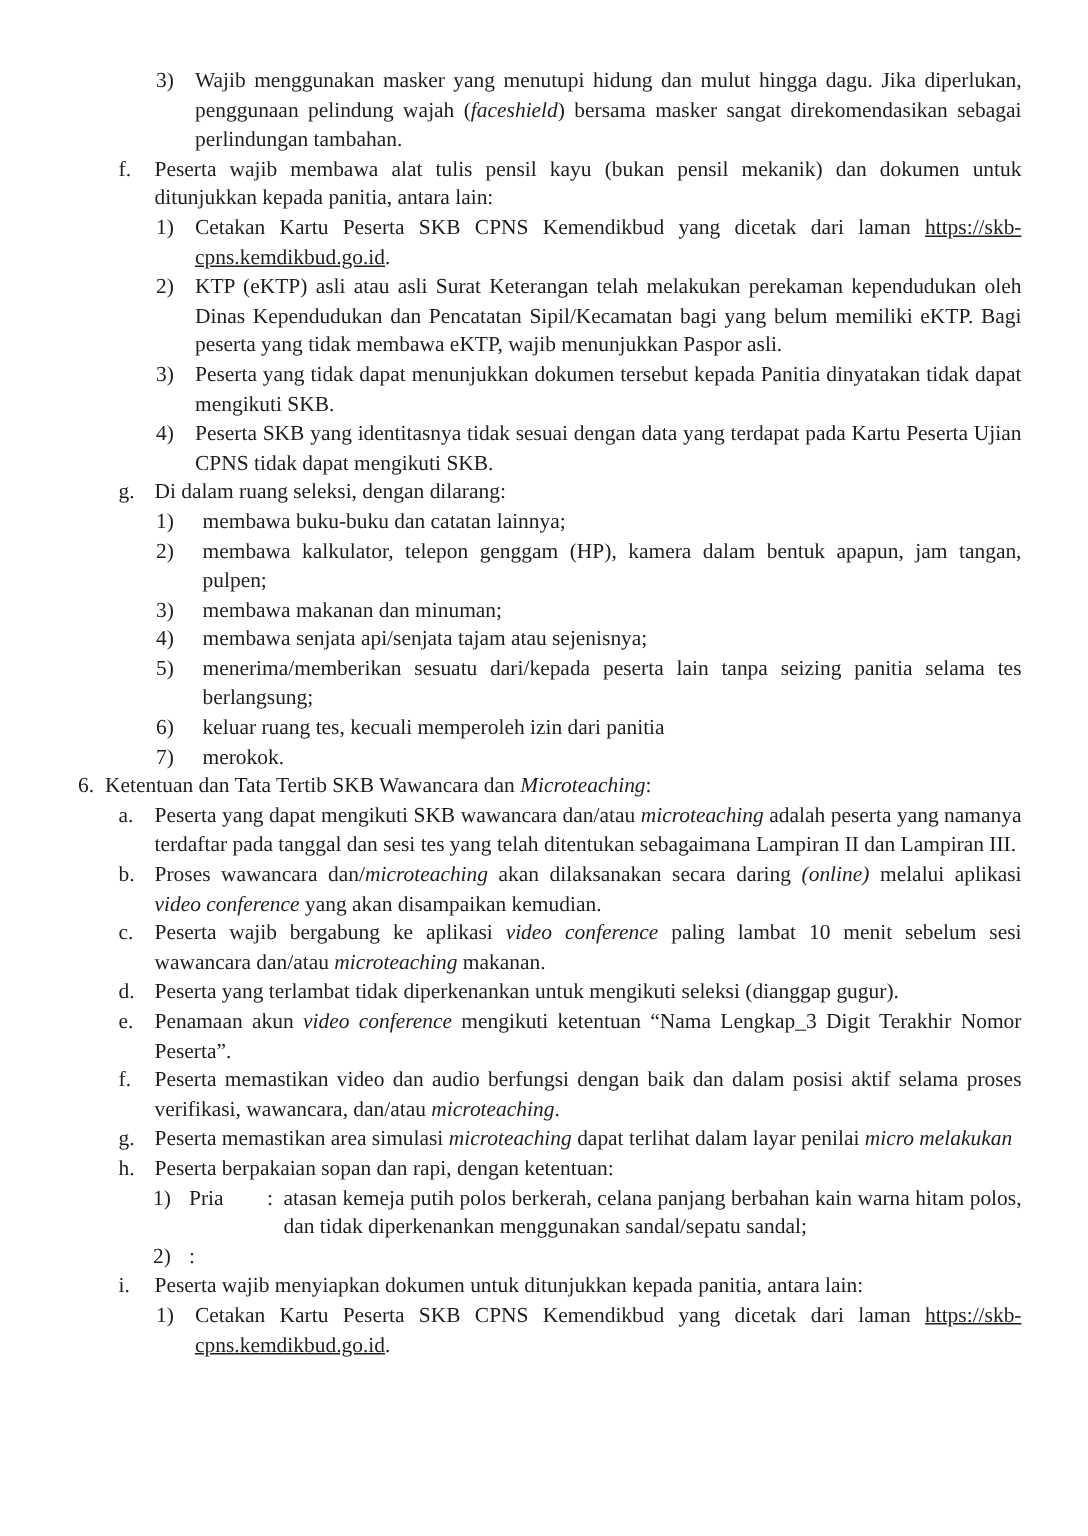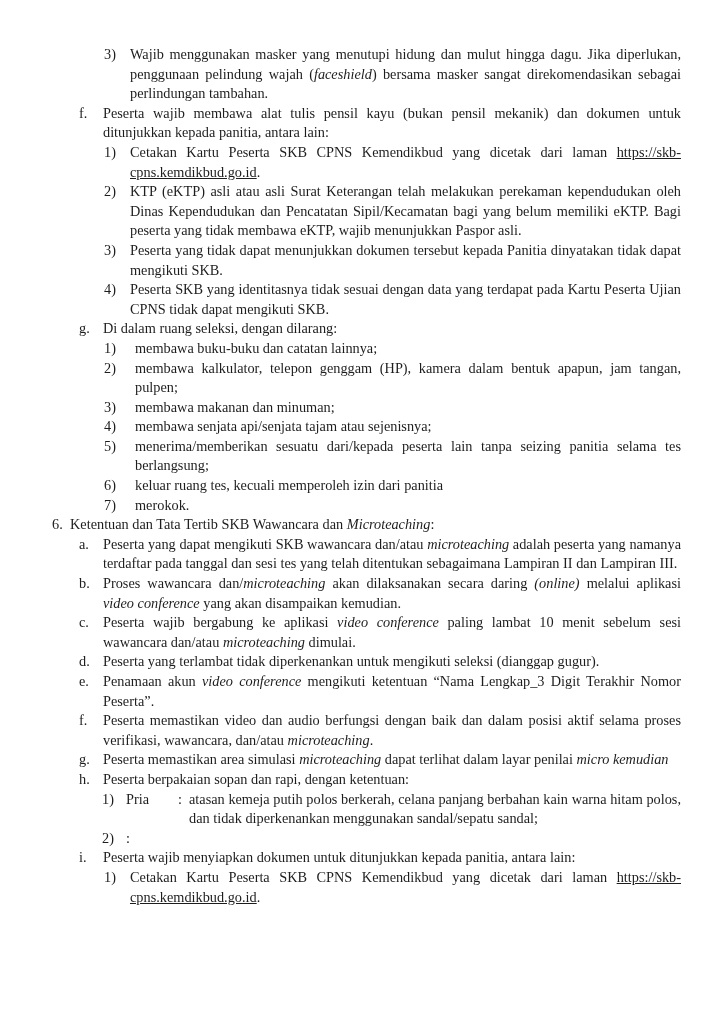--- a/index.html
+++ b/index.html
@@ -119,41 +119,41 @@
     <span class="content"><span>Peserta yang dapat mengikuti SKB wawancara dan/atau </span><span class="i">microteaching</span><span> adalah peserta yang namanya terdaftar pada tanggal dan sesi tes yang telah ditentukan sebagaimana Lampiran II dan Lampiran III.</span></span>
   </div>
 
   <div class="item lvl-letter">
     <span class="marker">b.</span>
     <span class="content"><span>Proses wawancara dan/</span><span class="i">microteaching</span><span> akan dilaksanakan secara daring </span><span class="i">(online)</span><span> melalui aplikasi </span><span class="i">video conference</span><span> yang akan disampaikan kemudian.</span></span>
   </div>
 
   <div class="item lvl-letter">
     <span class="marker">c.</span>
-    <span class="content"><span>Peserta wajib bergabung ke aplikasi </span><span class="i">video conference</span><span> paling lambat 10 menit sebelum sesi wawancara dan/atau </span><span class="i">microteaching</span><span> dimulai.</span></span>
+    <span class="content"><span>Peserta wajib bergabung ke aplikasi </span><span class="i">video conference</span><span> paling lambat 10 menit sebelum sesi wawancara dan/atau </span><span class="i">microteaching</span><span> makanan.</span></span>
   </div>
 
   <div class="item lvl-letter">
     <span class="marker">d.</span>
     <span class="content"><span>Peserta yang terlambat tidak diperkenankan untuk mengikuti seleksi (dianggap gugur).</span></span>
   </div>
 
   <div class="item lvl-letter">
     <span class="marker">e.</span>
     <span class="content"><span>Penamaan akun </span><span class="i">video conference</span><span> mengikuti ketentuan “Nama Lengkap_3 Digit Terakhir Nomor Peserta”.</span></span>
   </div>
 
   <div class="item lvl-letter">
     <span class="marker">f.</span>
     <span class="content"><span>Peserta memastikan video dan audio berfungsi dengan baik dan dalam posisi aktif selama proses verifikasi, wawancara, dan/atau </span><span class="i">microteaching</span><span>.</span></span>
   </div>
 
   <div class="item lvl-letter">
     <span class="marker">g.</span>
-    <span class="content"><span>Peserta memastikan area simulasi </span><span class="i">microteaching</span><span> dapat terlihat dalam layar penilai </span><span class="i">micro kemudian</span></span>
+    <span class="content"><span>Peserta memastikan area simulasi </span><span class="i">microteaching</span><span> dapat terlihat dalam layar penilai </span><span class="i">micro melakukan</span></span>
   </div>
 
   <div class="item lvl-letter">
     <span class="marker">h.</span>
     <span class="content"><span>Peserta berpakaian sopan dan rapi, dengan ketentuan:</span></span>
   </div>
 
   <div class="item lvl-hnum">
     <span class="marker">1)</span>
     <span class="hlabel">Pria</span>

